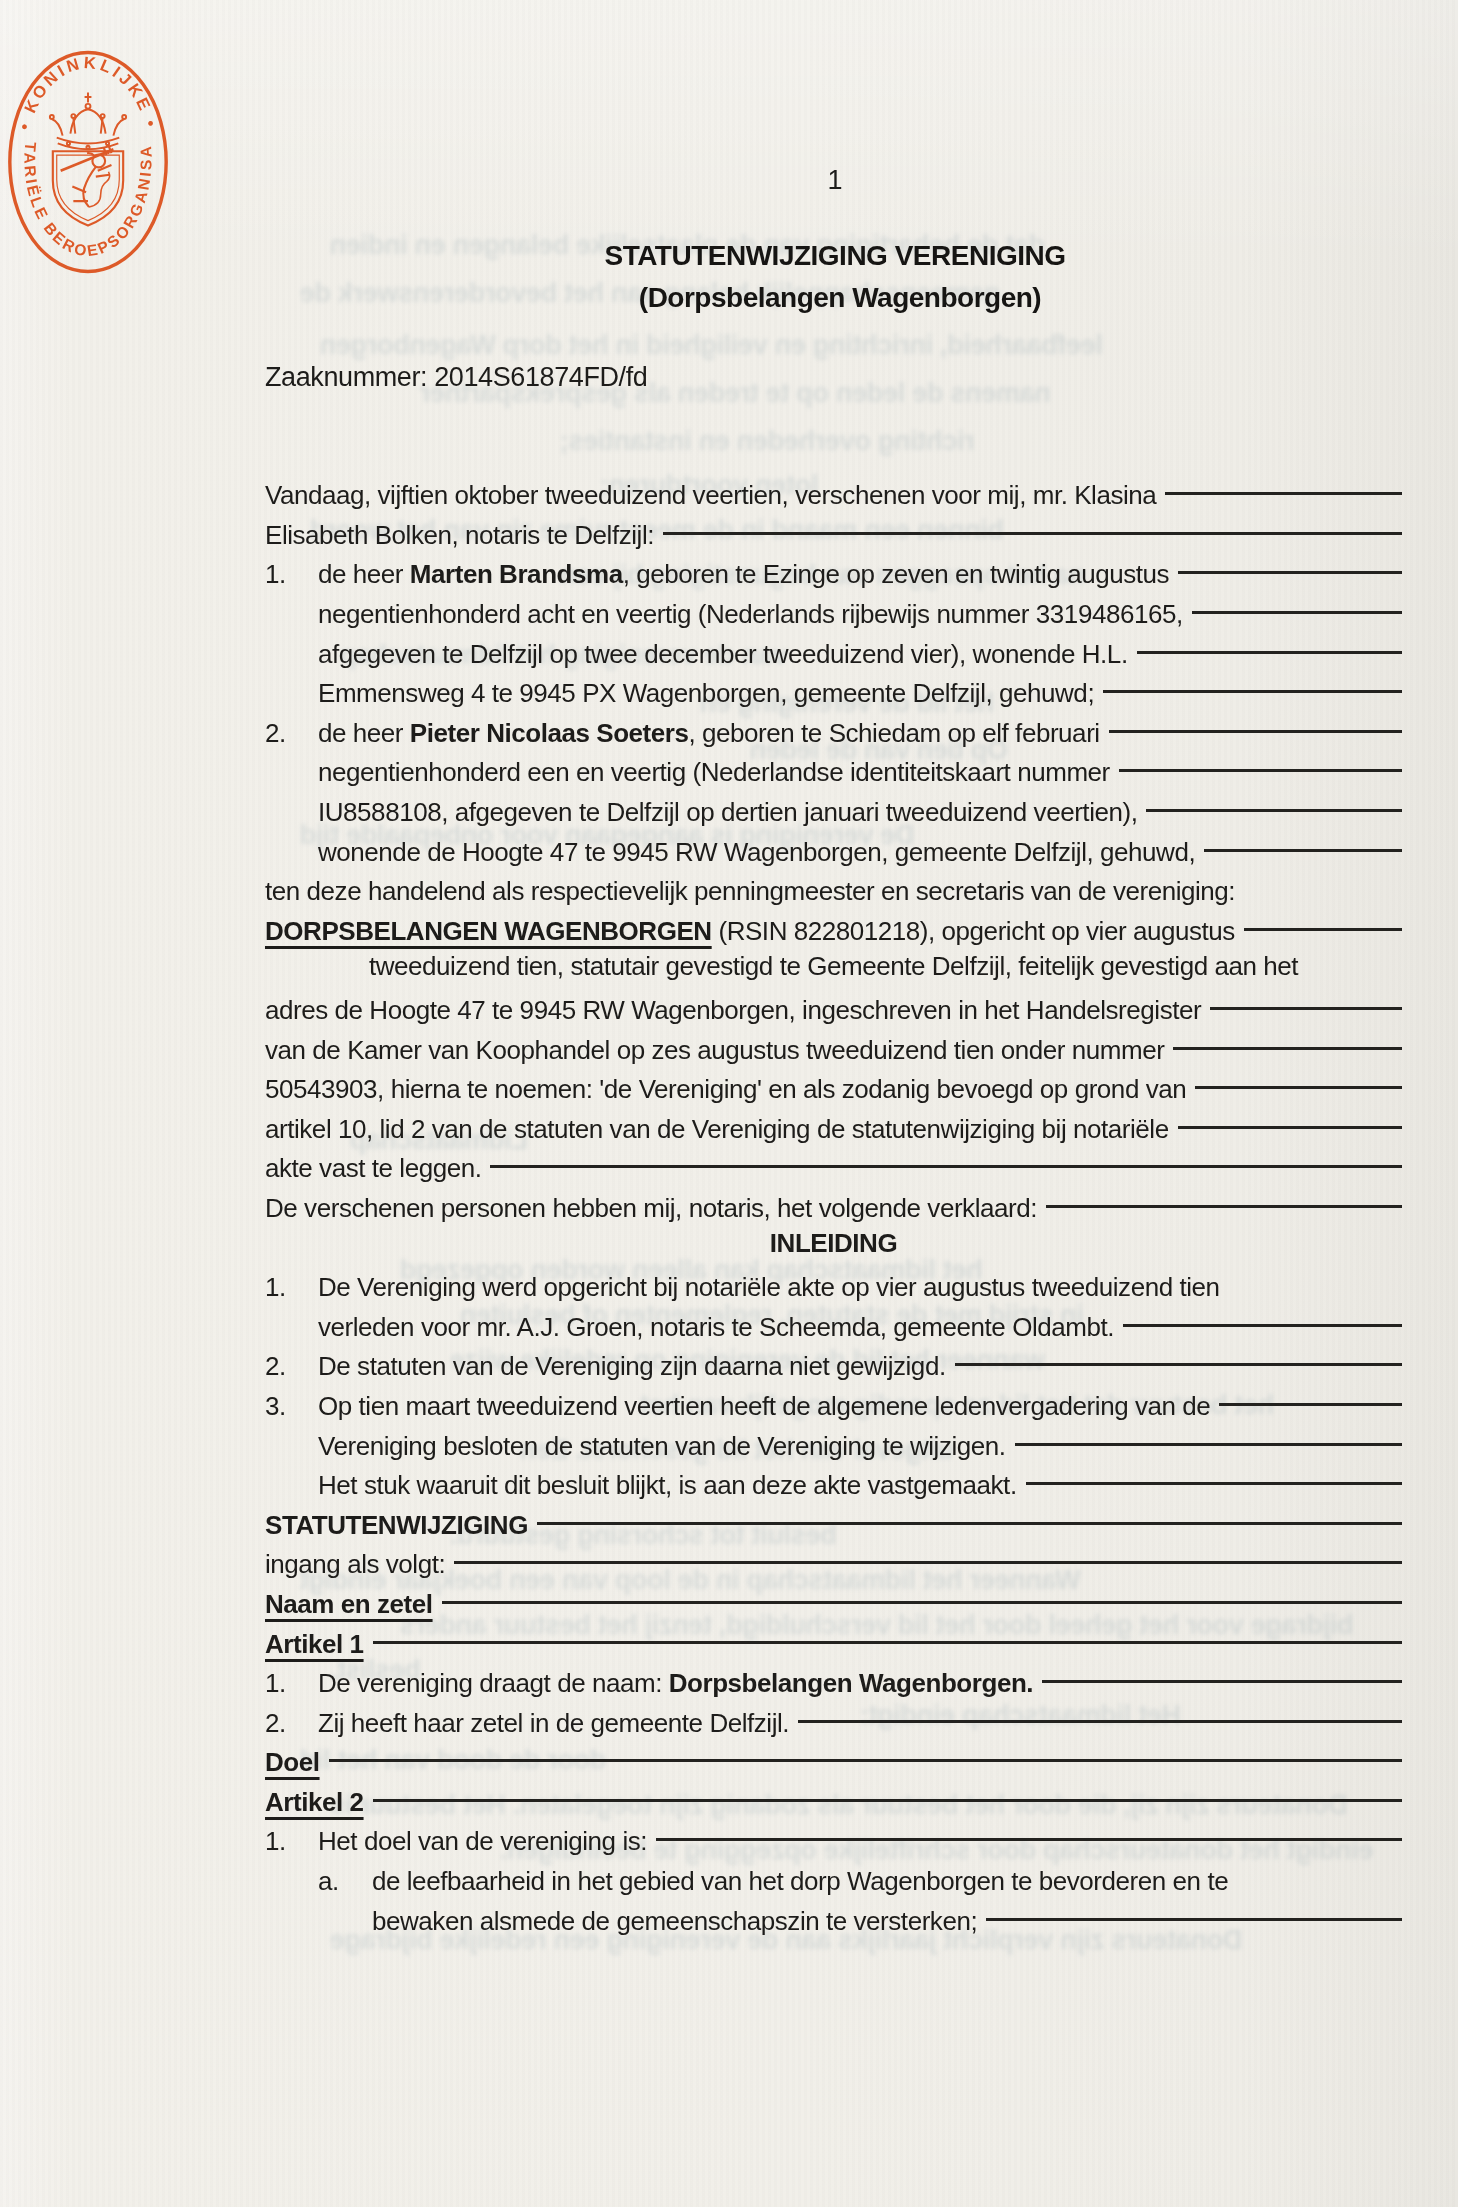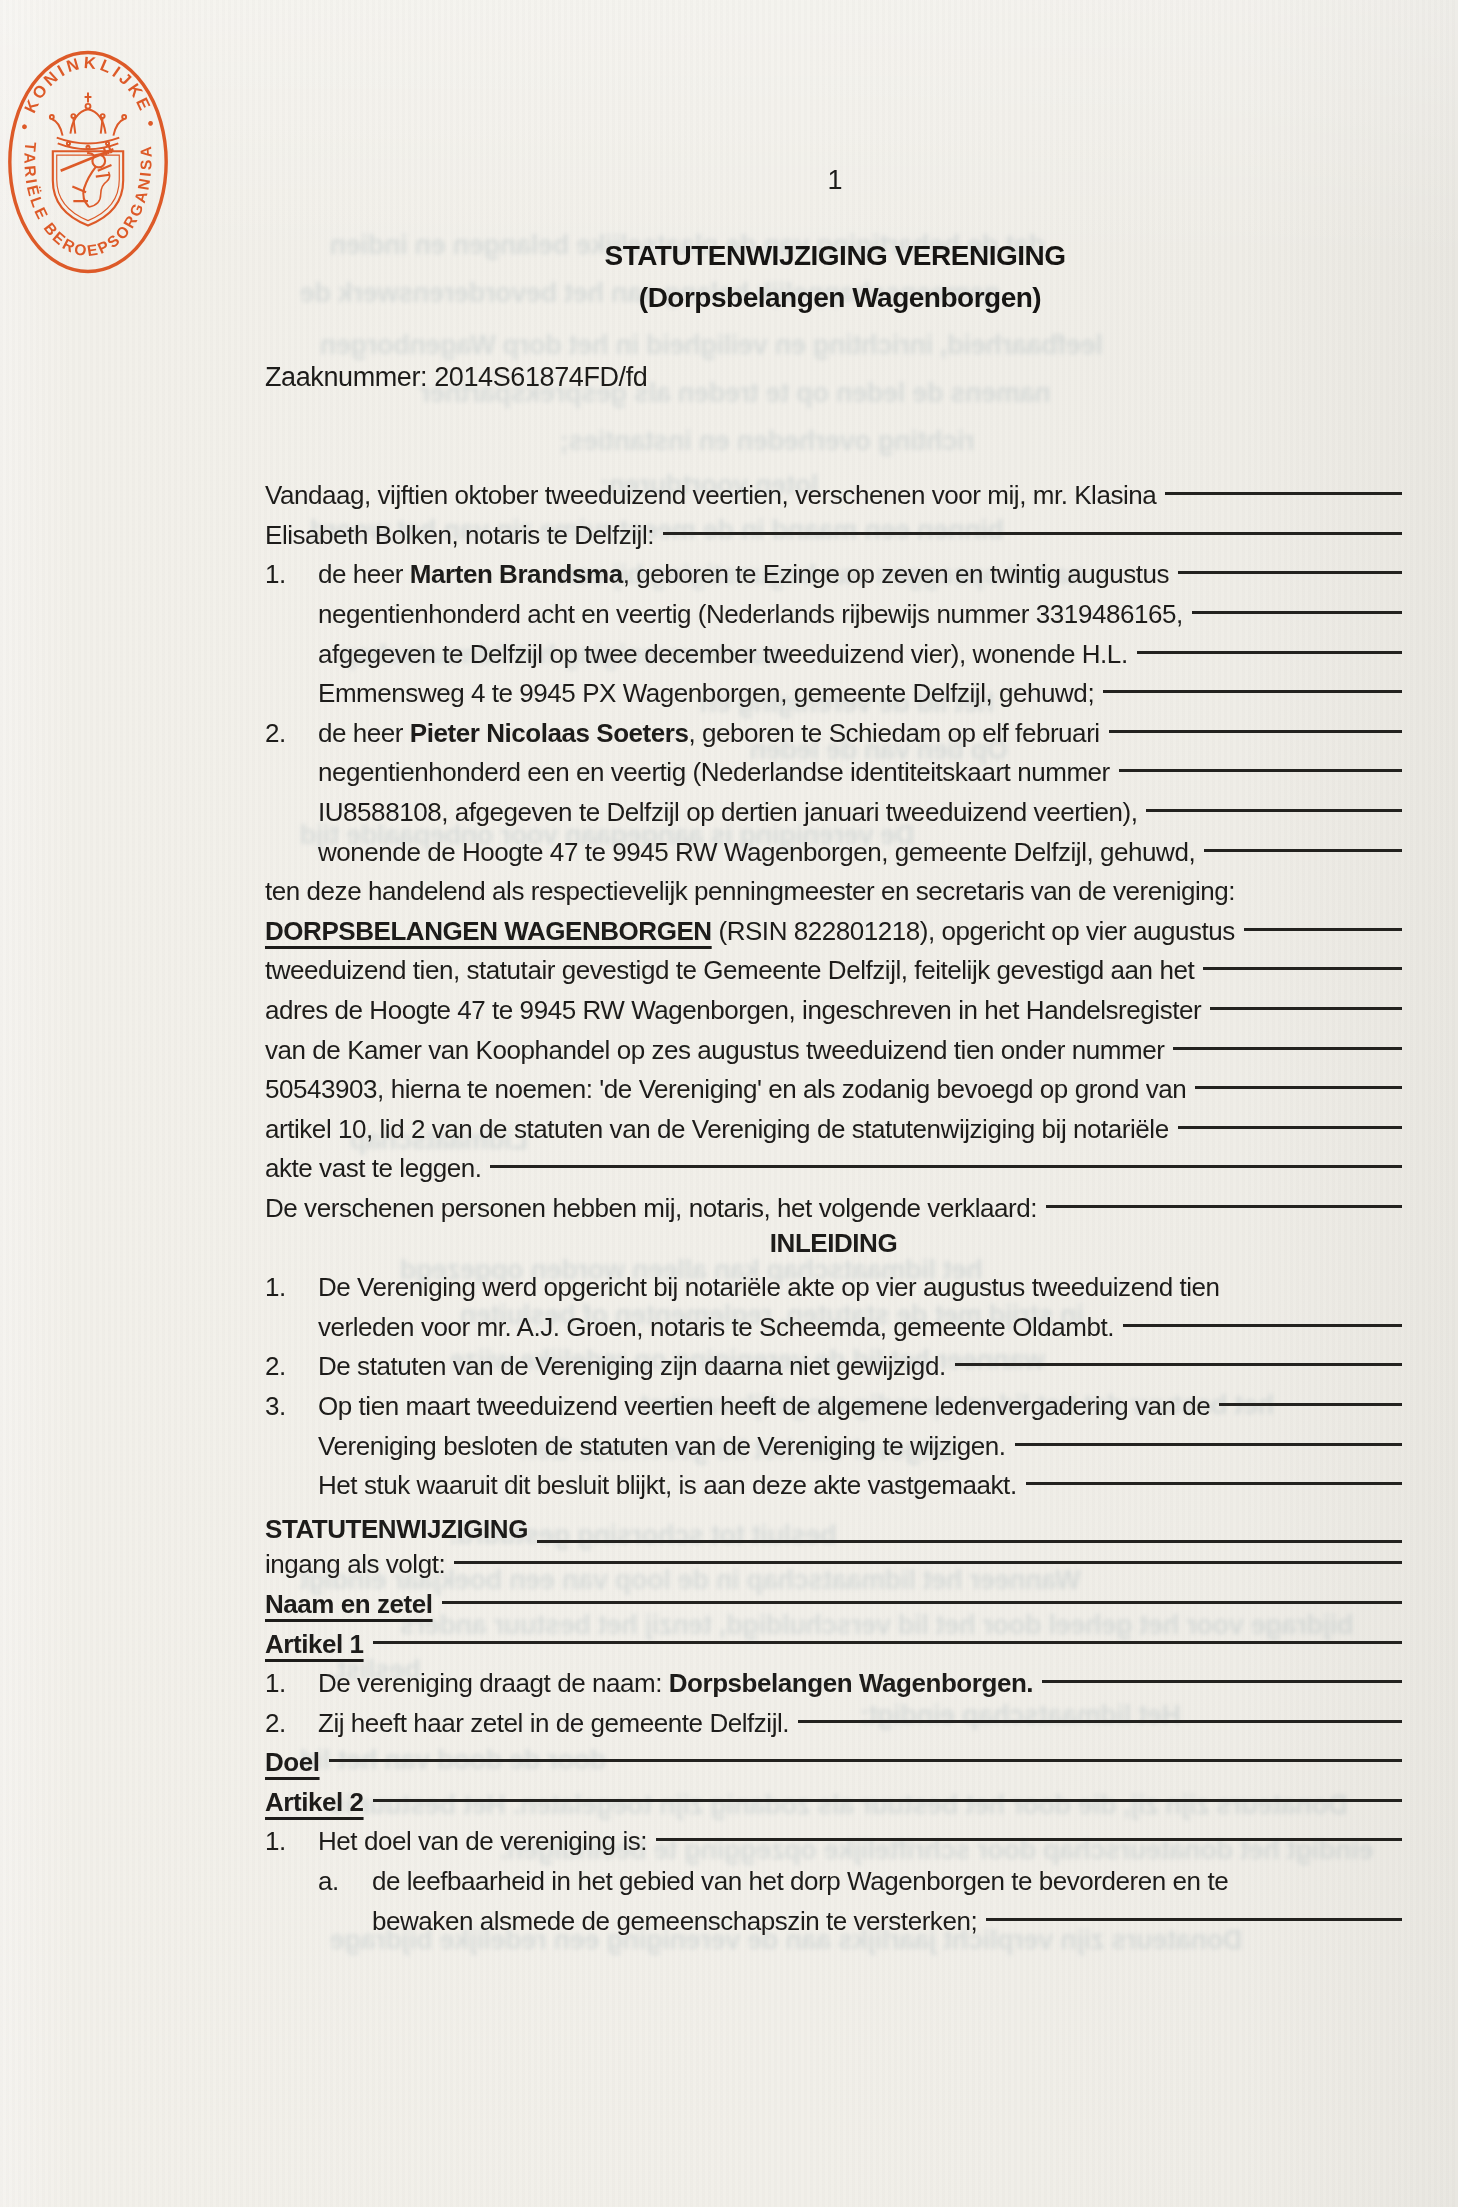--- a/index.html
+++ b/index.html
@@ -153,35 +153,35 @@
     <div class="line" style="padding-left: 53px;"><span class="marker" style="left: 0px;">1.</span><span class="seg">de heer </span><span class="seg b">Marten Brandsma</span><span class="seg">, geboren te Ezinge op zeven en twintig augustus</span><span class="filler"></span></div>
     <div class="line" style="padding-left: 53px;"><span class="seg">negentienhonderd acht en veertig (Nederlands rijbewijs nummer 3319486165,</span><span class="filler"></span></div>
     <div class="line" style="padding-left: 53px;"><span class="seg">afgegeven te Delfzijl op twee december tweeduizend vier), wonende H.L.</span><span class="filler"></span></div>
     <div class="line" style="padding-left: 53px;"><span class="seg">Emmensweg 4 te 9945 PX Wagenborgen, gemeente Delfzijl, gehuwd;</span><span class="filler"></span></div>
     <div class="line" style="padding-left: 53px;"><span class="marker" style="left: 0px;">2.</span><span class="seg">de heer </span><span class="seg b">Pieter Nicolaas Soeters</span><span class="seg">, geboren te Schiedam op elf februari</span><span class="filler"></span></div>
     <div class="line" style="padding-left: 53px;"><span class="seg">negentienhonderd een en veertig (Nederlandse identiteitskaart nummer</span><span class="filler"></span></div>
     <div class="line" style="padding-left: 53px;"><span class="seg">IU8588108, afgegeven te Delfzijl op dertien januari tweeduizend veertien),</span><span class="filler"></span></div>
     <div class="line" style="padding-left: 53px;"><span class="seg">wonende de Hoogte 47 te 9945 RW Wagenborgen, gemeente Delfzijl, gehuwd,</span><span class="filler"></span></div>
     <div class="line" style="padding-left: 0px;"><span class="seg">ten deze handelend als respectievelijk penningmeester en secretaris van de vereniging:</span></div>
     <div class="line" style="padding-left: 0px;"><span class="seg b u">DORPSBELANGEN WAGENBORGEN</span><span class="seg"> (RSIN 822801218), opgericht op vier augustus</span><span class="filler"></span></div>
-    <div class="line" style="padding-left: 0px;"><span class="seg">tweeduizend tien, statutair gevestigd te Gemeente Delfzijl, feitelijk gevestigd aan het</span><span class="filler"></span></div>
+    <div class="line" style="padding-left: 0px; flex-direction: column;"><span class="seg">tweeduizend tien, statutair gevestigd te Gemeente Delfzijl, feitelijk gevestigd aan het</span><span class="filler"></span></div>
     <div class="line" style="padding-left: 0px;"><span class="seg">adres de Hoogte 47 te 9945 RW Wagenborgen, ingeschreven in het Handelsregister</span><span class="filler"></span></div>
     <div class="line" style="padding-left: 0px;"><span class="seg">van de Kamer van Koophandel op zes augustus tweeduizend tien onder nummer</span><span class="filler"></span></div>
     <div class="line" style="padding-left: 0px;"><span class="seg">50543903, hierna te noemen: 'de Vereniging' en als zodanig bevoegd op grond van</span><span class="filler"></span></div>
     <div class="line" style="padding-left: 0px;"><span class="seg">artikel 10, lid 2 van de statuten van de Vereniging de statutenwijziging bij notariële</span><span class="filler"></span></div>
     <div class="line" style="padding-left: 0px;"><span class="seg">akte vast te leggen.</span><span class="filler"></span></div>
     <div class="line" style="padding-left: 0px;"><span class="seg">De verschenen personen hebben mij, notaris, het volgende verklaard:</span><span class="filler"></span></div>
     <div class="line" style="padding-left: 0px; flex-direction: column;"><span class="seg b">INLEIDING</span><span class="filler"></span></div>
     <div class="line" style="padding-left: 53px;"><span class="marker" style="left: 0px;">1.</span><span class="seg">De Vereniging werd opgericht bij notariële akte op vier augustus tweeduizend tien</span></div>
     <div class="line" style="padding-left: 53px;"><span class="seg">verleden voor mr. A.J. Groen, notaris te Scheemda, gemeente Oldambt.</span><span class="filler"></span></div>
     <div class="line" style="padding-left: 53px;"><span class="marker" style="left: 0px;">2.</span><span class="seg">De statuten van de Vereniging zijn daarna niet gewijzigd.</span><span class="filler"></span></div>
     <div class="line" style="padding-left: 53px;"><span class="marker" style="left: 0px;">3.</span><span class="seg">Op tien maart tweeduizend veertien heeft de algemene ledenvergadering van de</span><span class="filler"></span></div>
     <div class="line" style="padding-left: 53px;"><span class="seg">Vereniging besloten de statuten van de Vereniging te wijzigen.</span><span class="filler"></span></div>
     <div class="line" style="padding-left: 53px;"><span class="seg">Het stuk waaruit dit besluit blijkt, is aan deze akte vastgemaakt.</span><span class="filler"></span></div>
-    <div class="line" style="padding-left: 0px; align-items: flex-end;"><span class="seg b">STATUTENWIJZIGING</span><span class="filler"></span></div>
+    <div class="line" style="padding-left: 0px;"><span class="seg b">STATUTENWIJZIGING</span><span class="filler"></span></div>
     <div class="line" style="padding-left: 0px;"><span class="seg">ingang als volgt:</span><span class="filler"></span></div>
     <div class="line" style="padding-left: 0px;"><span class="seg b u">Naam en zetel</span><span class="filler"></span></div>
     <div class="line" style="padding-left: 0px;"><span class="seg b u">Artikel 1</span><span class="filler"></span></div>
     <div class="line" style="padding-left: 53px;"><span class="marker" style="left: 0px;">1.</span><span class="seg">De vereniging draagt de naam: </span><span class="seg b">Dorpsbelangen Wagenborgen.</span><span class="filler"></span></div>
     <div class="line" style="padding-left: 53px;"><span class="marker" style="left: 0px;">2.</span><span class="seg">Zij heeft haar zetel in de gemeente Delfzijl.</span><span class="filler"></span></div>
     <div class="line" style="padding-left: 0px;"><span class="seg b u">Doel</span><span class="filler"></span></div>
     <div class="line" style="padding-left: 0px; justify-content: space-between;"><span class="seg b u">Artikel 2</span><span class="filler"></span></div>
     <div class="line" style="padding-left: 53px;"><span class="marker" style="left: 0px;">1.</span><span class="seg">Het doel van de vereniging is:</span><span class="filler"></span></div>
     <div class="line" style="padding-left: 107px;"><span class="marker" style="left: 53px;">a.</span><span class="seg">de leefbaarheid in het gebied van het dorp Wagenborgen te bevorderen en te</span></div>
     <div class="line" style="padding-left: 107px;"><span class="seg">bewaken alsmede de gemeenschapszin te versterken;</span><span class="filler"></span></div>

